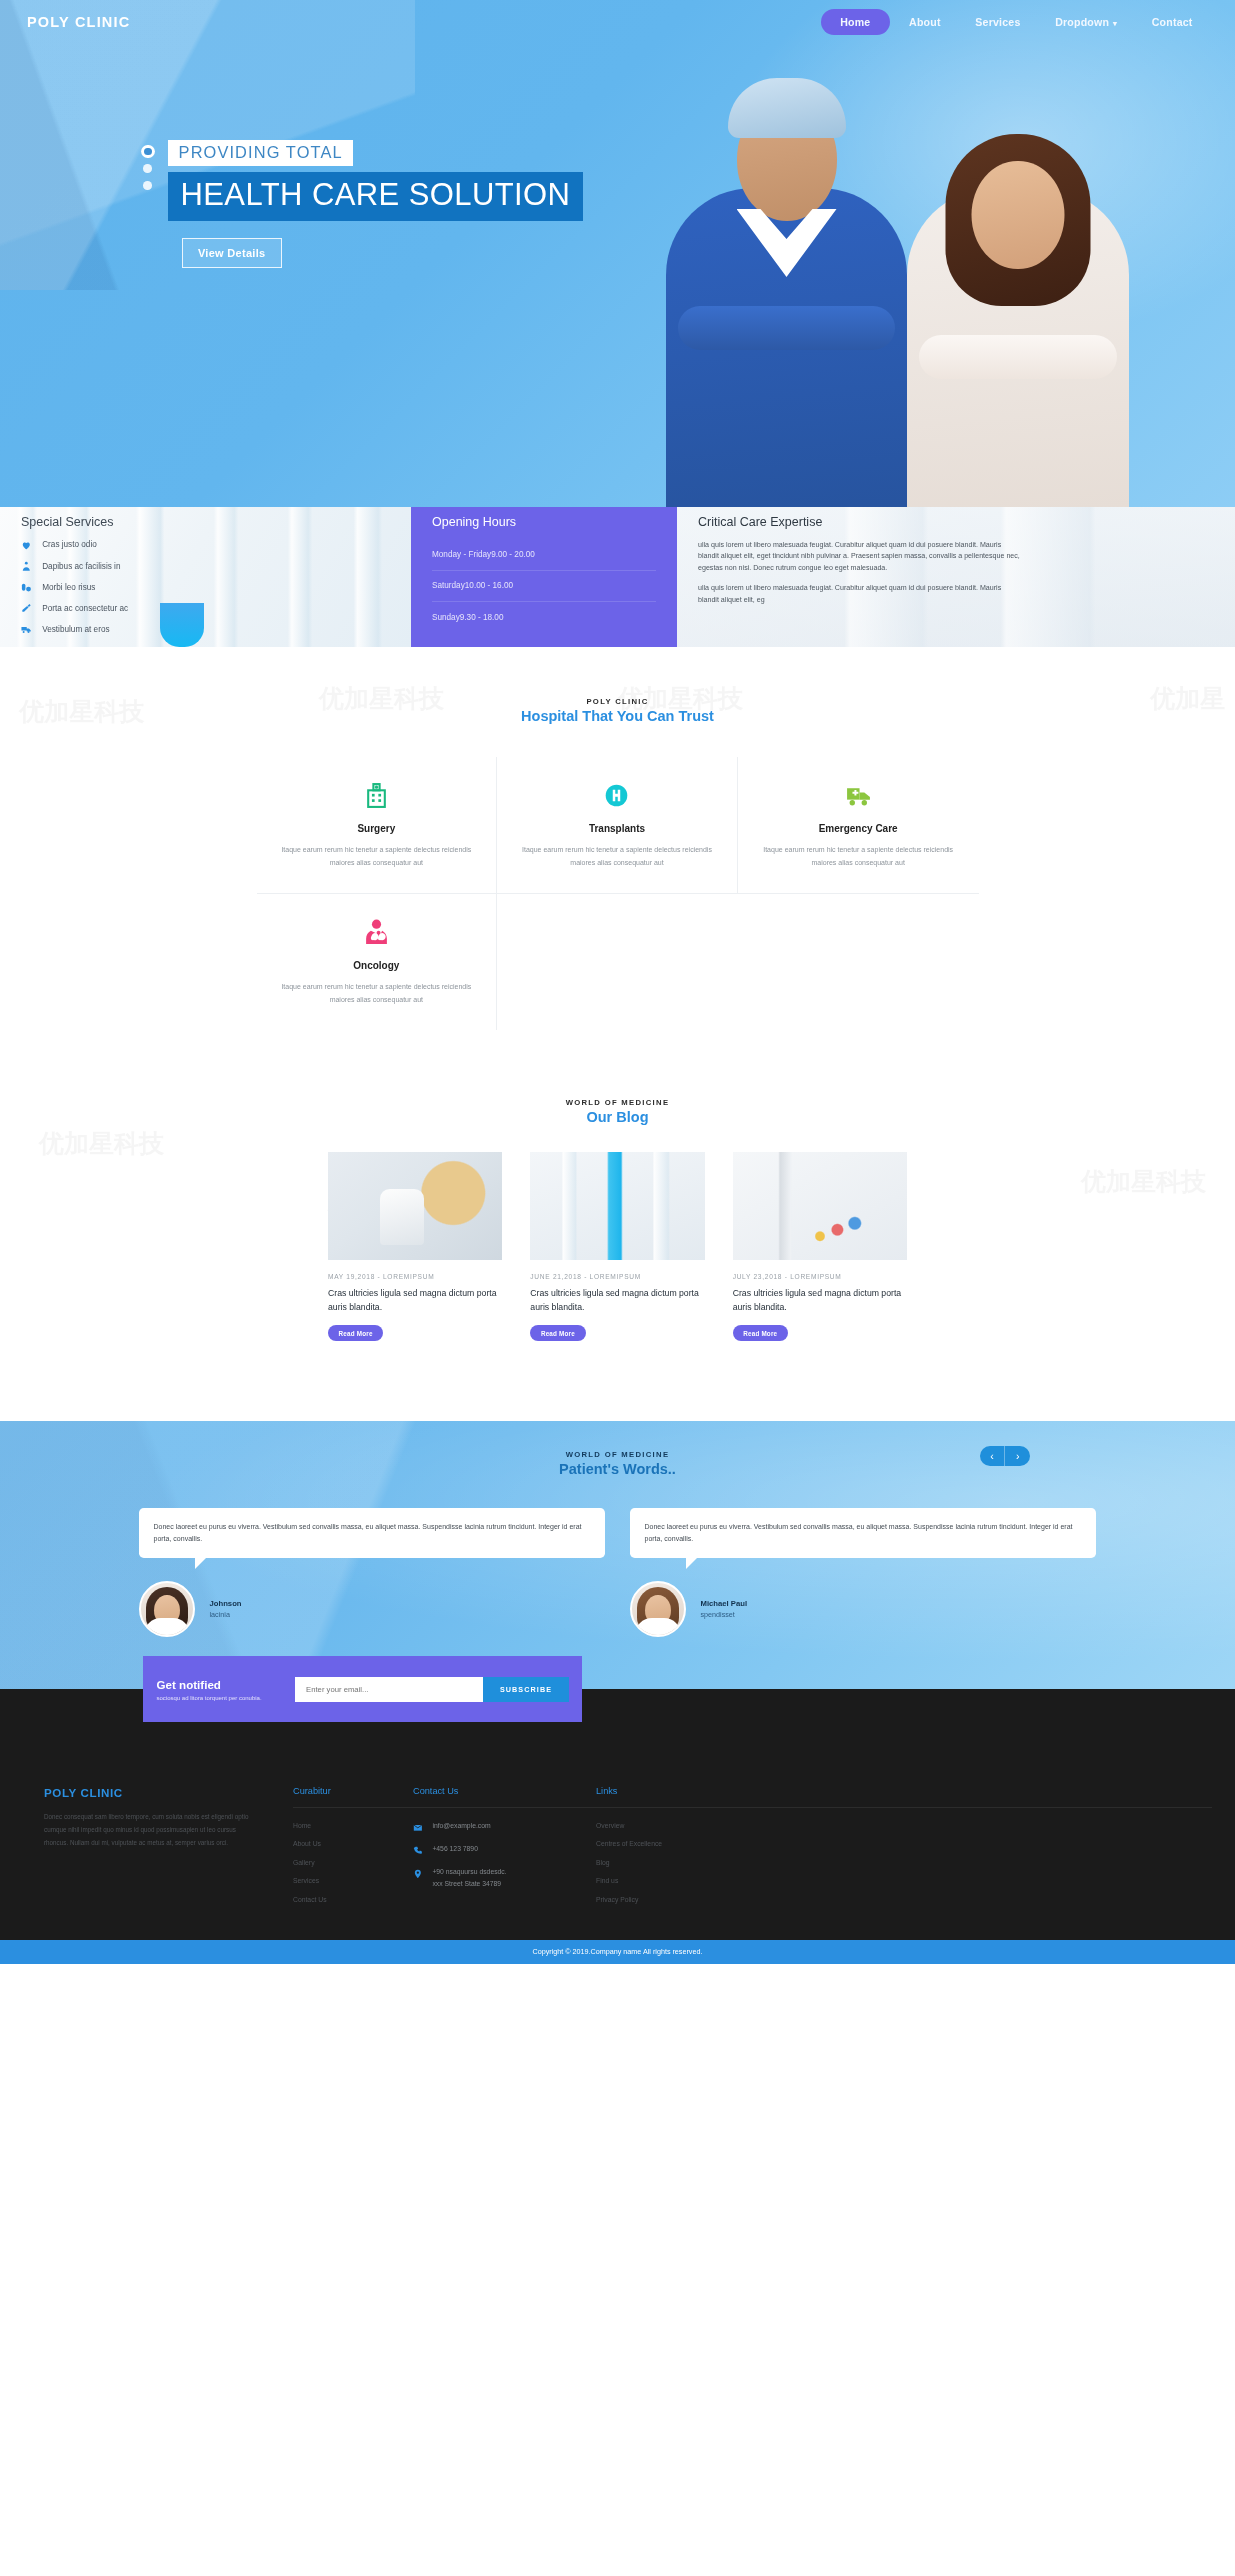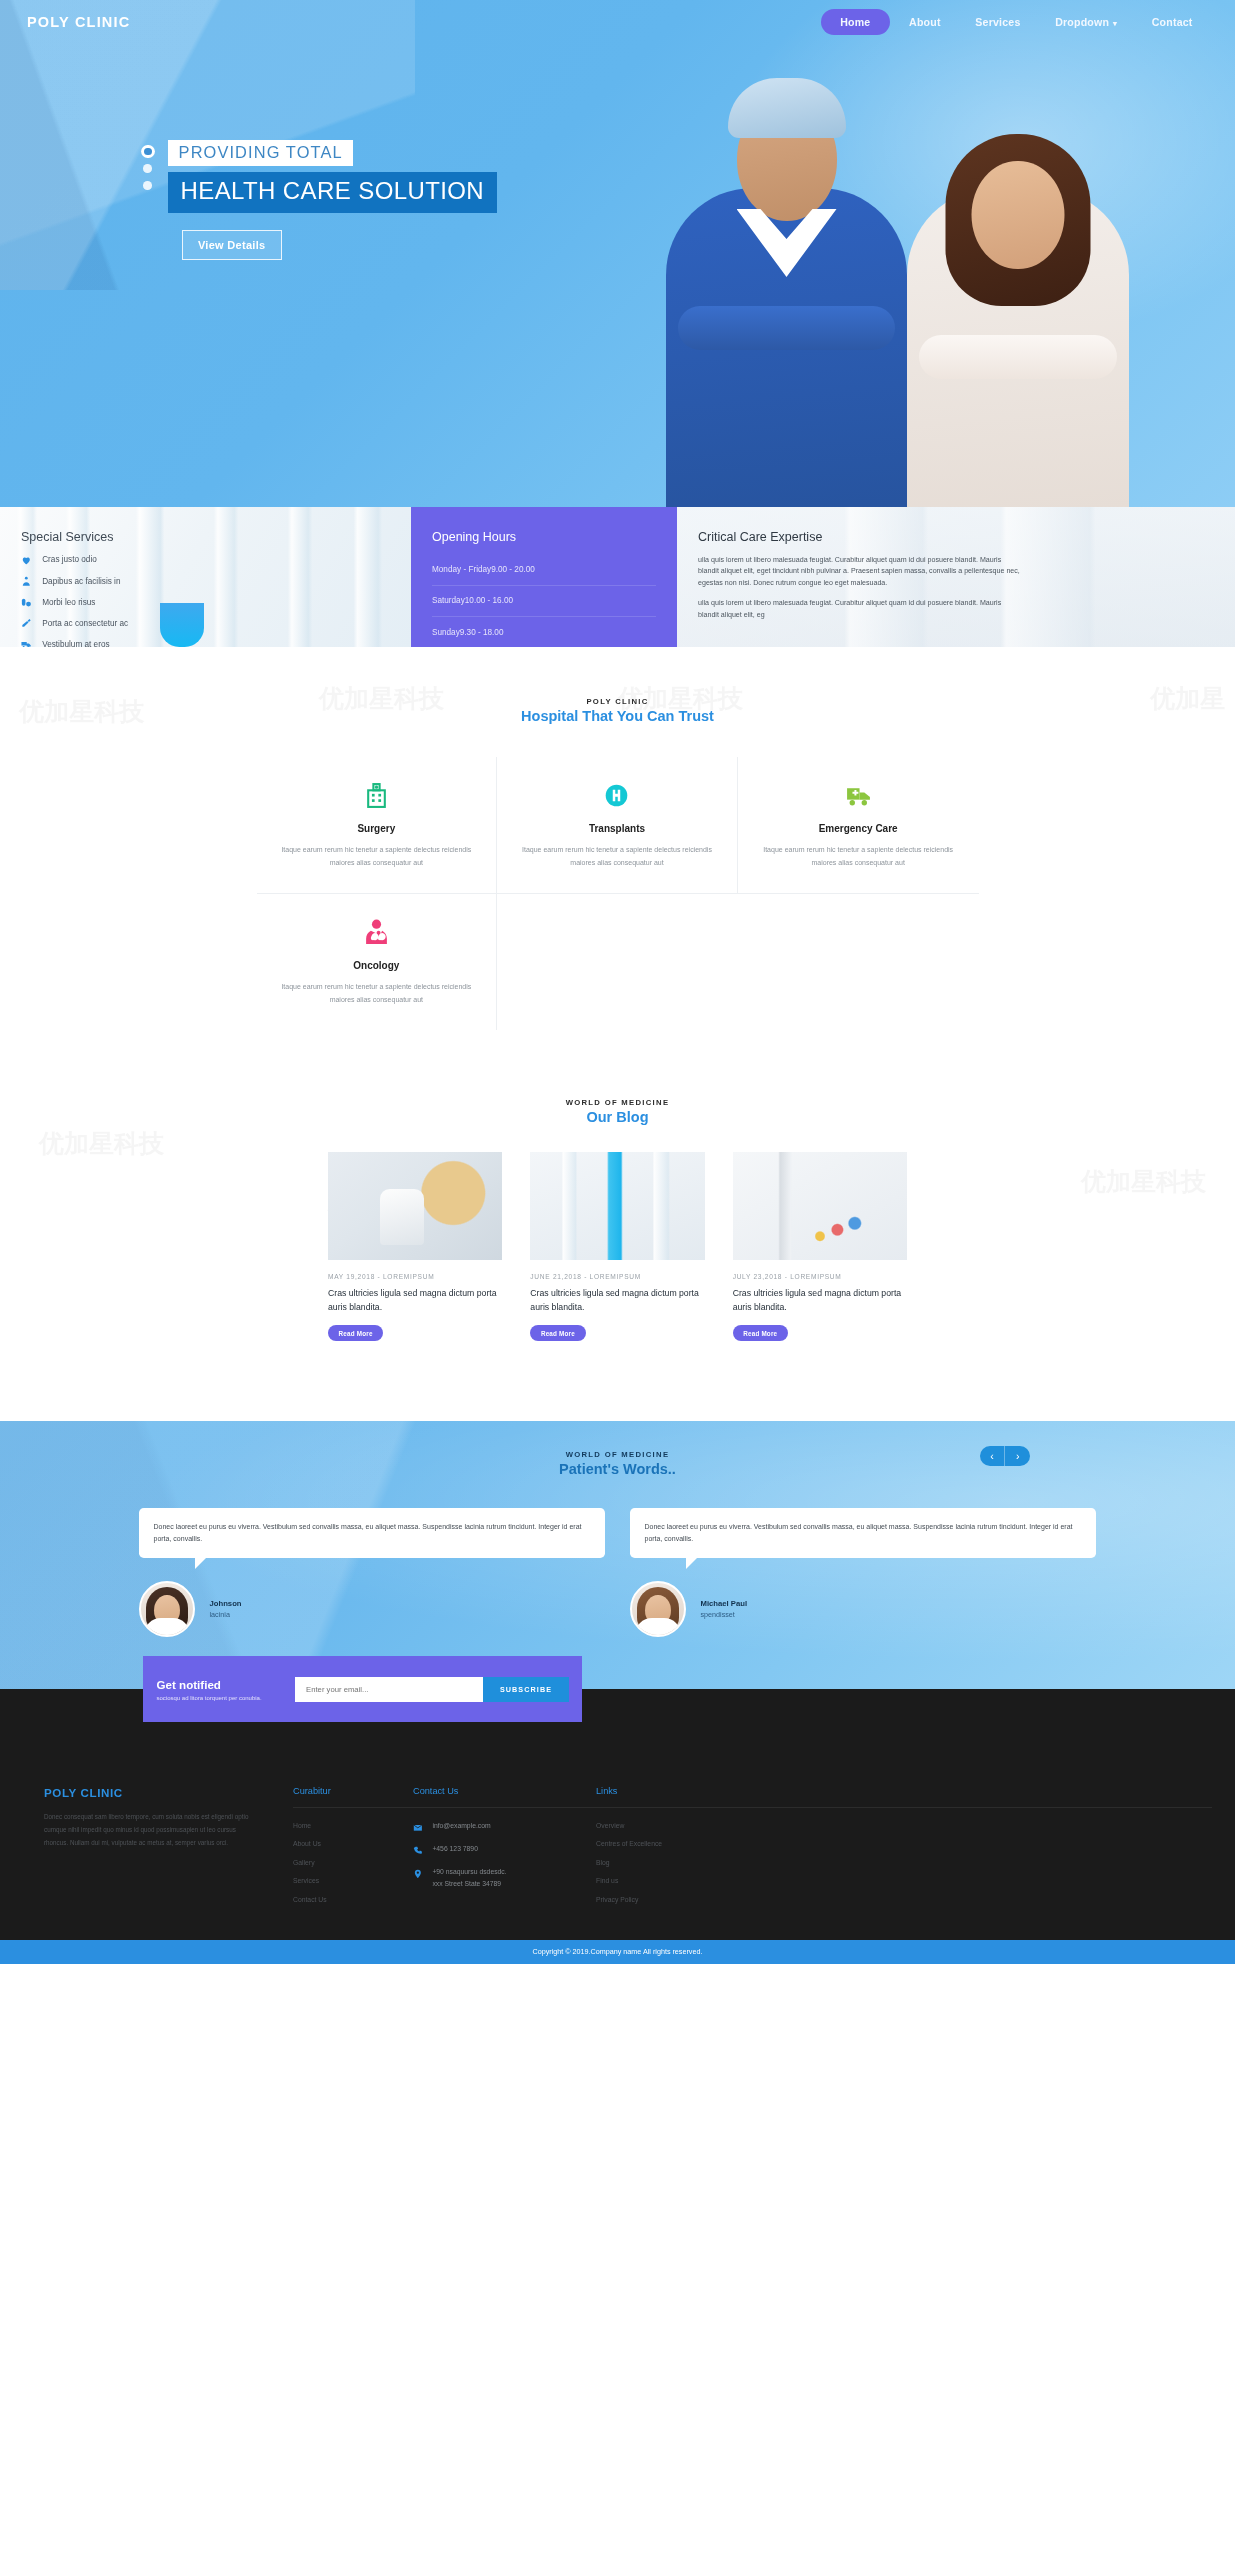--- a/index.html
+++ b/index.html
@@ -78,21 +78,21 @@
     background:#3b8fd4; box-shadow:0 0 0 2.9px #fff;
     width:7.7px; height:7.7px; margin-left:1px;
   }
   .slide-copy { margin-left:25px; }
   .slide-kicker {
     display:inline-block; background:#fff; color:#3e87c4;
     font-size:16.4px; letter-spacing:1.1px; padding:2.9px 10.6px 3.9px;
   }
   .slide-title {
     display:inline-block; margin-top:5.8px; background:#1173c0; color:#fff;
-    font-size:24px; letter-spacing:0.4px; padding:5.8px 12.5px 7.7px;
+    font-size:31px; letter-spacing:0.4px; padding:5.8px 12.5px 7.7px;
   }
   .btn-view {
     display:inline-block; margin-top:17.4px; margin-left:13.5px;
     border:1px solid rgba(255,255,255,.85); color:#fff;
     background:rgba(255,255,255,.12);
     font-size:11px; font-weight:bold; padding:7.7px 15.4px;
     letter-spacing:0.3px; cursor:pointer;
   }
 
   
@@ -125,21 +125,21 @@
       linear-gradient(90deg, transparent 16%, rgba(255,255,255,.85) 17%, rgba(206,226,238,.5) 21%, transparent 22%),
       linear-gradient(90deg, transparent 33%, rgba(255,255,255,.9) 34%, rgba(200,222,236,.5) 39%, transparent 40%),
       linear-gradient(90deg, transparent 52%, rgba(255,255,255,.85) 53%, rgba(206,226,238,.5) 57%, transparent 58%),
       linear-gradient(90deg, transparent 70%, rgba(255,255,255,.85) 71%, rgba(206,226,238,.5) 75%, transparent 76%),
       linear-gradient(90deg, transparent 86%, rgba(255,255,255,.85) 87%, rgba(206,226,238,.5) 92%, transparent 93%);
   }
   .tube-liquid {
     position:absolute; left:160px; bottom:0; width:44px; height:44px;
     background:linear-gradient(180deg,#3ea9ef,#17b9f3); border-radius:0 0 19.3px 19.3px;
   }
-  .panel-inner { position:relative; padding:23px 21px; }
+  .panel-inner { position:relative; padding:8px 21px; }
   .panel-h { font-size:12.5px; color:#3f4a55; margin-bottom:10.6px; font-weight:normal; }
   .svc-list { list-style:none; }
   .svc-list li {
     display:flex; align-items:center; gap:10.6px;
     font-size:8.2px; color:#4a545f; margin-bottom:10.6px; cursor:pointer;
   }
   .svc-ico { width:10.6px; height:10.6px; color:#2b8fe0; flex:none; }
   .svc-ico svg { width:100%; height:100%; display:block; }
 
   .panel-hours {

